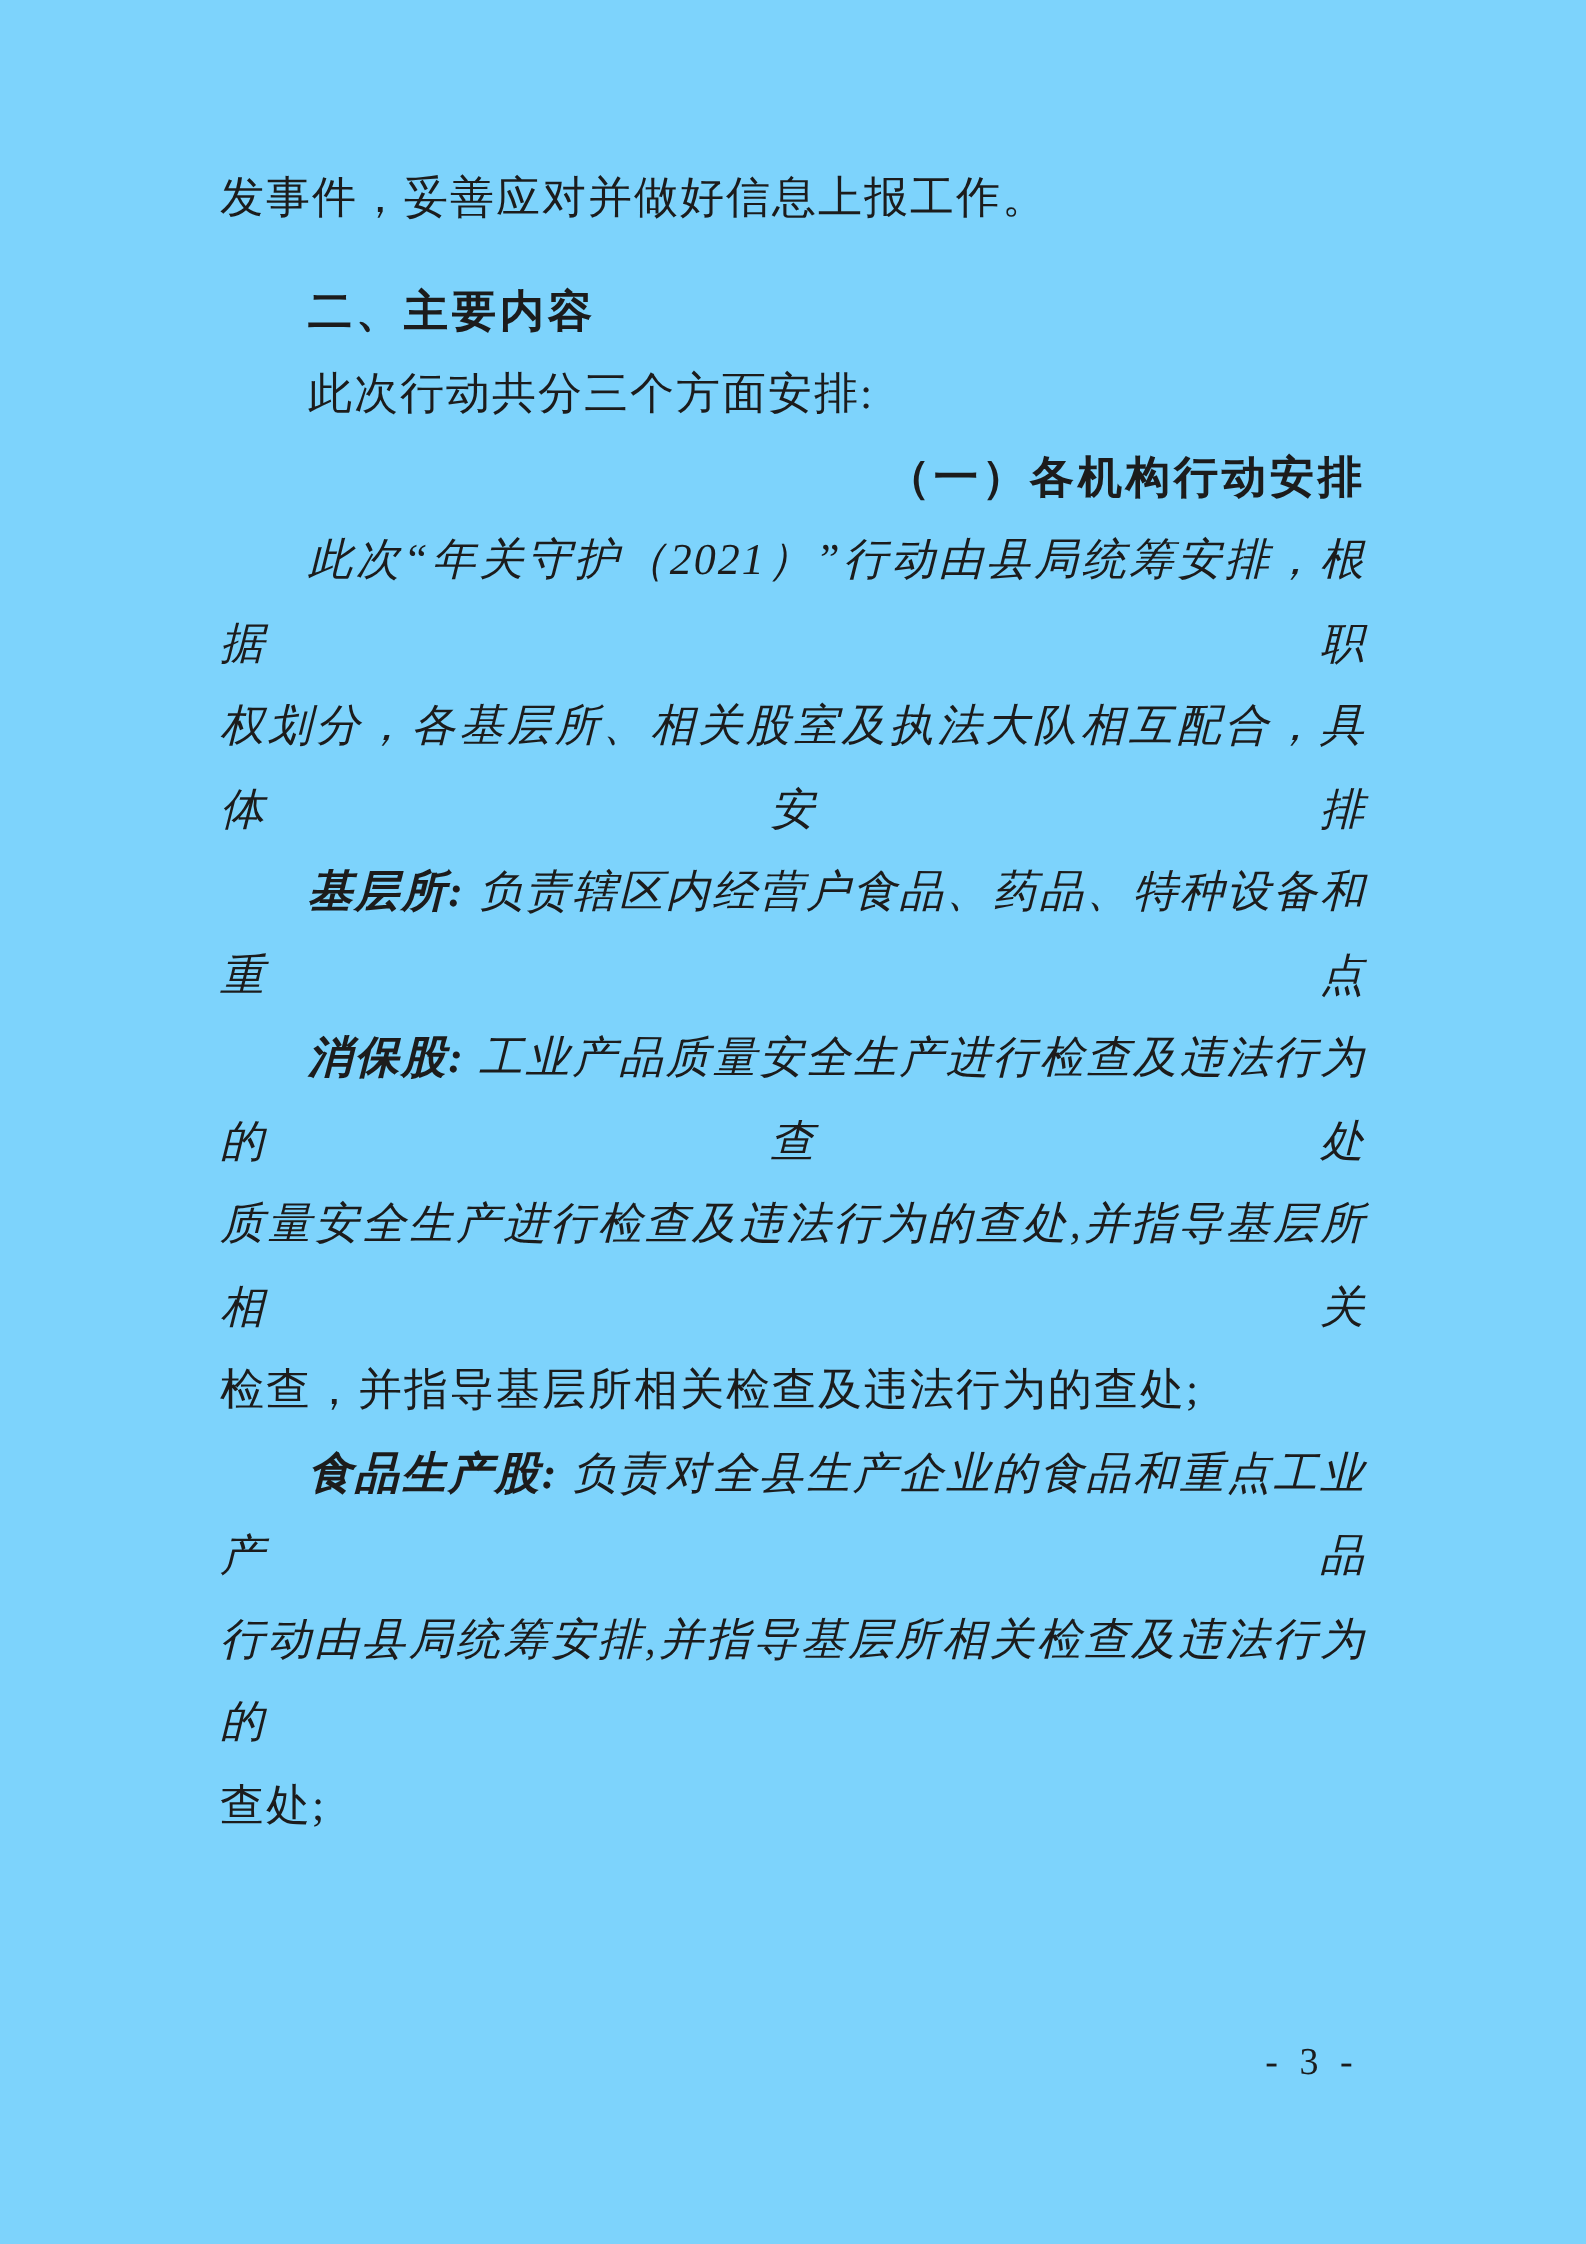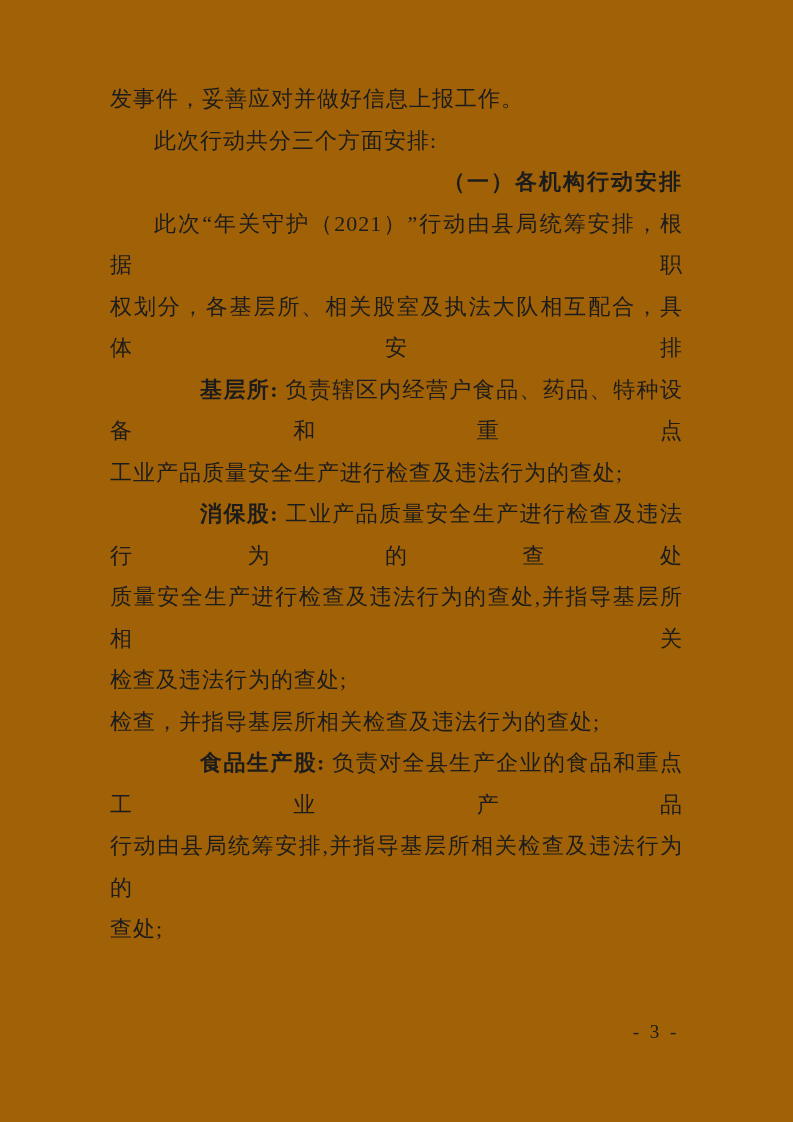--- a/index.html
+++ b/index.html
@@ -16,52 +16,51 @@
     position:absolute;
     left:110px;top:78px;width:573px;
   }
   .line{
     font-size:22px;
     line-height:41.5px;
     letter-spacing:1px;
     text-align:left;
   }
   .line.indent{text-indent:44px;}
-  .line.full{text-align:justify;text-align-last:justify;}
+  .line.full{text-align:justify;text-align-last:justify;font-style:italic;}
   .line.space-before{margin-top:15px;}
-  .line b{font-weight:700;margin-left:46px;}
+  .line b{font-weight:700;}
   .line.heading{
     font-family:"Liberation Sans", sans-serif;
     font-weight:700;
     letter-spacing:2px;
   }
   .line.subheading{font-weight:700;letter-spacing:2px;text-align:right;}
   .footer{
     position:absolute;
     top:1021px;left:628px;width:56px;
     font-size:19px;
     text-align:center;
     letter-spacing:3px;
     color:#1c1c1c;
   }
 </style>
 </head>
 <body>
 
-<div class="page" style="background: #a16207; color: rgb(28, 28, 28);">
+<div class="page" style="background: #7dd3fc; color: rgb(28, 28, 28);">
   <div class="content" id="doc-body">
       <div class="line"><span>发事件，妥善应对并做好信息上报工作。</span></div>
+      <div class="line heading indent space-before"><span>二、主要内容</span></div>
       <div class="line indent"><span>此次行动共分三个方面安排:</span></div>
       <div class="line subheading indent"><span>（一）各机构行动安排</span></div>
       <div class="line indent full"><span>此次“年关守护（2021）”行动由县局统筹安排，根据职</span></div>
       <div class="line full"><span>权划分，各基层所、相关股室及执法大队相互配合，具体安排</span></div>
       <div class="line indent full"><b>基层所:</b><span> 负责辖区内经营户食品、药品、特种设备和重点</span></div>
-      <div class="line"><span>工业产品质量安全生产进行检查及违法行为的查处;</span></div>
       <div class="line indent full"><b>消保股:</b><span> 工业产品质量安全生产进行检查及违法行为的查处</span></div>
       <div class="line full"><span>质量安全生产进行检查及违法行为的查处,并指导基层所相关</span></div>
-      <div class="line"><span>检查及违法行为的查处;</span></div>
       <div class="line"><span>检查，并指导基层所相关检查及违法行为的查处;</span></div>
       <div class="line indent full"><b>食品生产股:</b><span> 负责对全县生产企业的食品和重点工业产品</span></div>
       <div class="line full"><span>行动由县局统筹安排,并指导基层所相关检查及违法行为的</span></div>
       <div class="line"><span>查处;</span></div>
     </div>
   <div class="footer">- 3 -</div>
 </div>
 
 </body></html>

